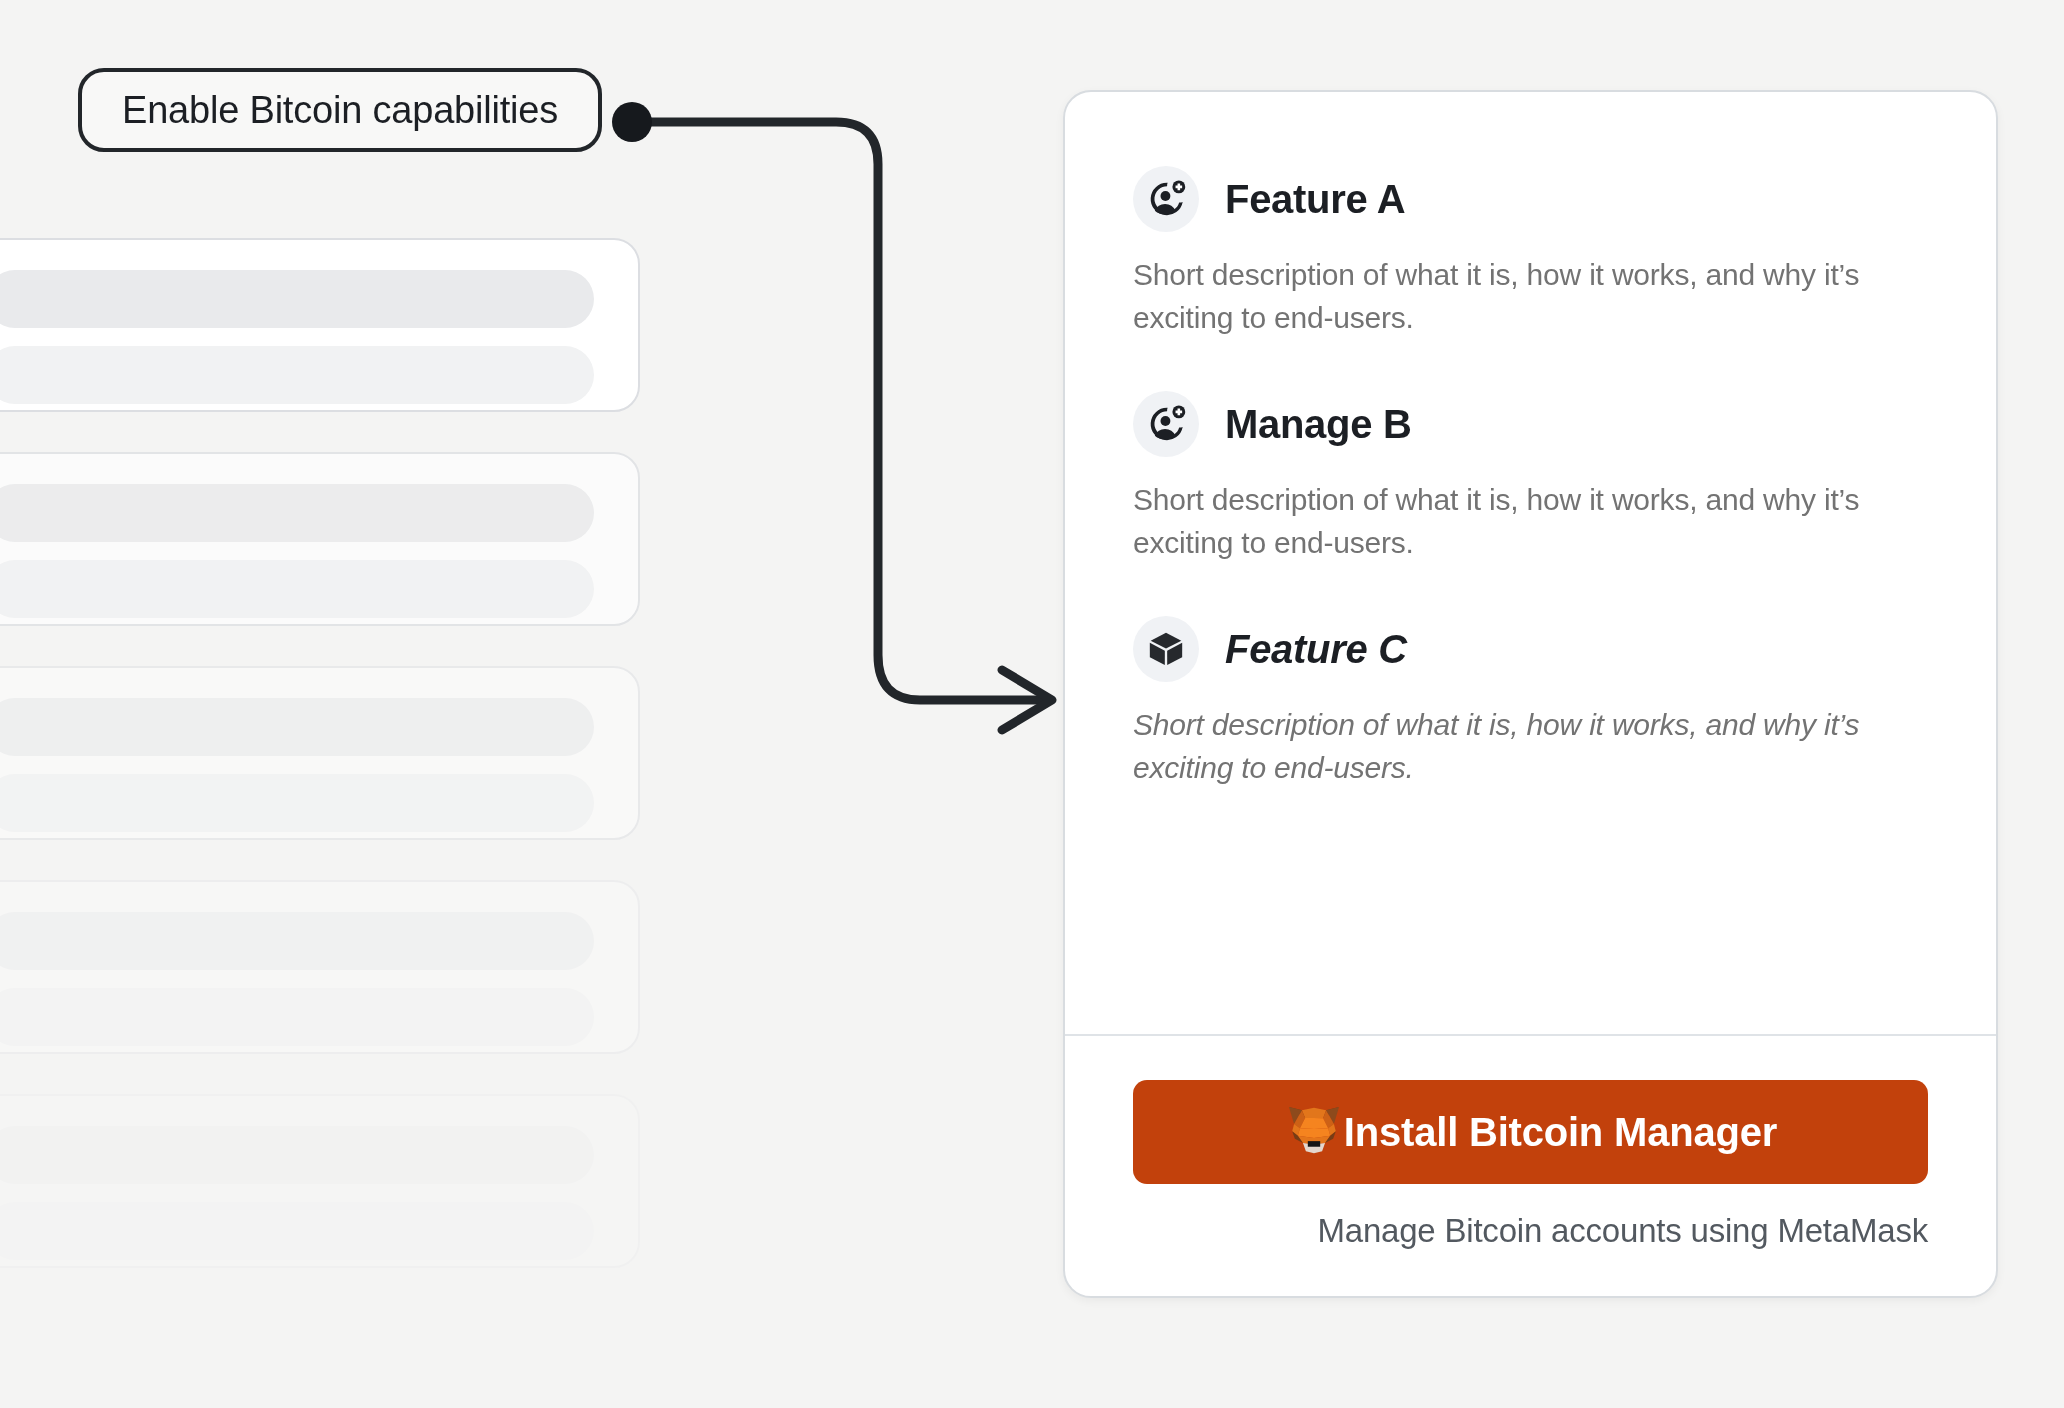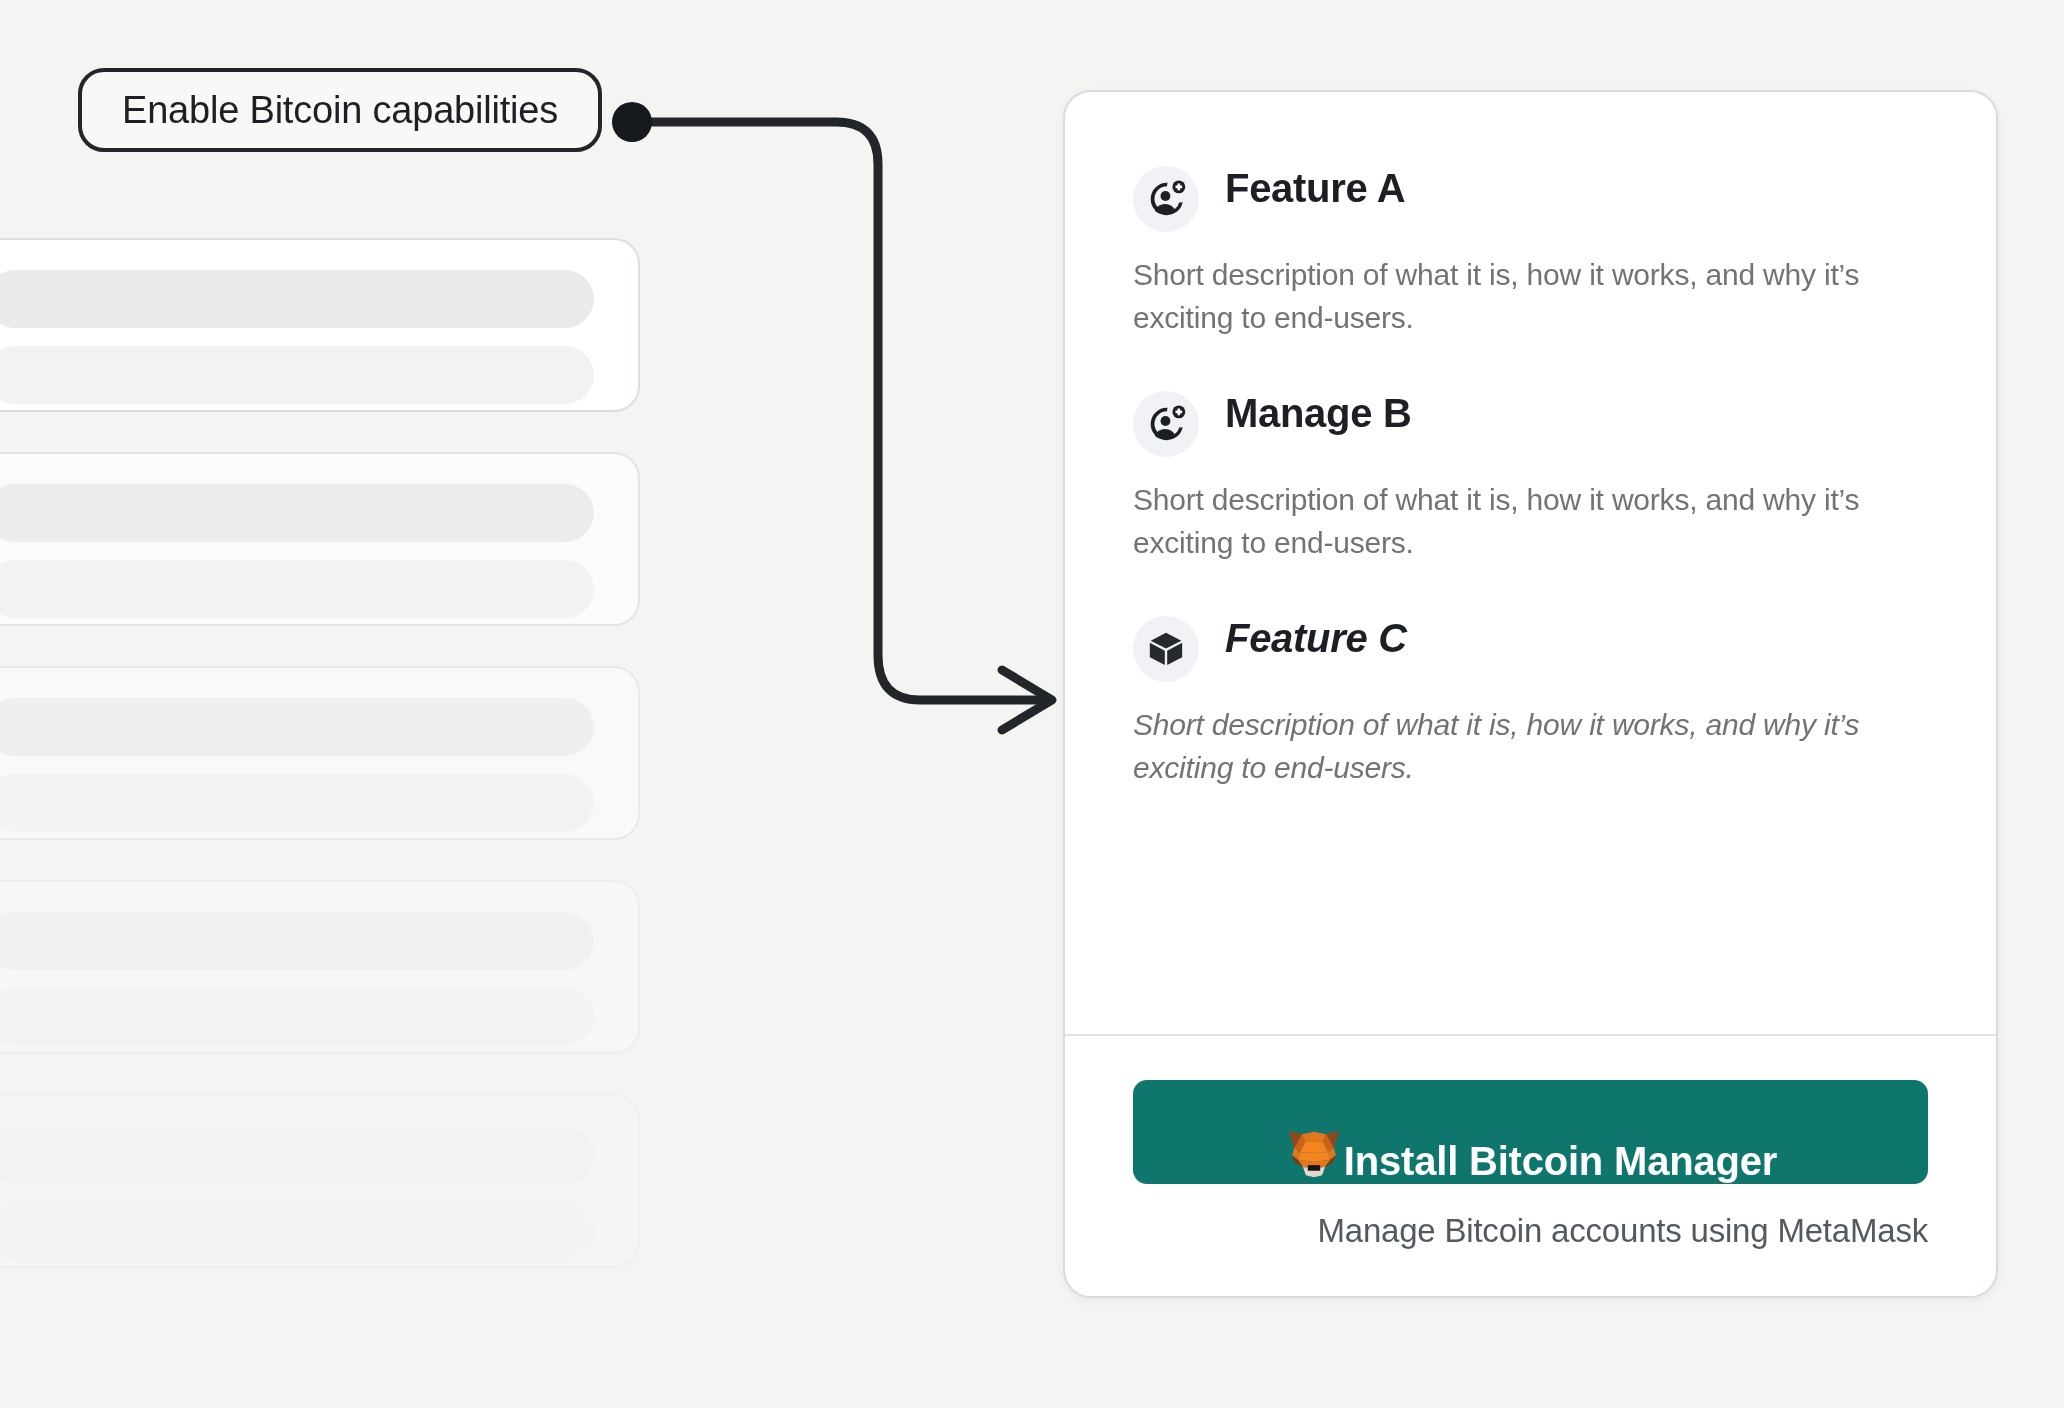--- a/index.html
+++ b/index.html
@@ -99,20 +99,21 @@
   .feature-body {
     flex: 1;
     padding: 74px 68px 40px 68px;
   }
 
   .feature-item { margin-bottom: 52px; }
   .feature-item:last-child { margin-bottom: 0; font-style: italic; }
 
   .feature-head {
     display: flex;
+    align-items: center;
     gap: 26px;
     margin-bottom: 22px;
   }
 
   .feature-icon {
     width: 66px;
     height: 66px;
     border-radius: 50%;
     background: #f0f2f5;
     display: flex;
@@ -143,25 +144,25 @@
     width: 100%;
   }
 
   .feature-footer {
     padding: 44px 68px 46px 68px;
   }
 
   .install-button {
     width: 100%;
     height: 104px;
-    background: #0f766e;
+    background: #c2410c;
     border: none;
     border-radius: 14px;
     display: flex;
-    align-items: flex-end;
+    align-items: center;
     justify-content: center;
     cursor: pointer;
   }
   .install-label {
     font-size: 40px;
     font-weight: 700;
     color: #ffffff;
     letter-spacing: -0.2px;
   }
   .fox-logo { width: 60px; height: 56px; display:block; }

